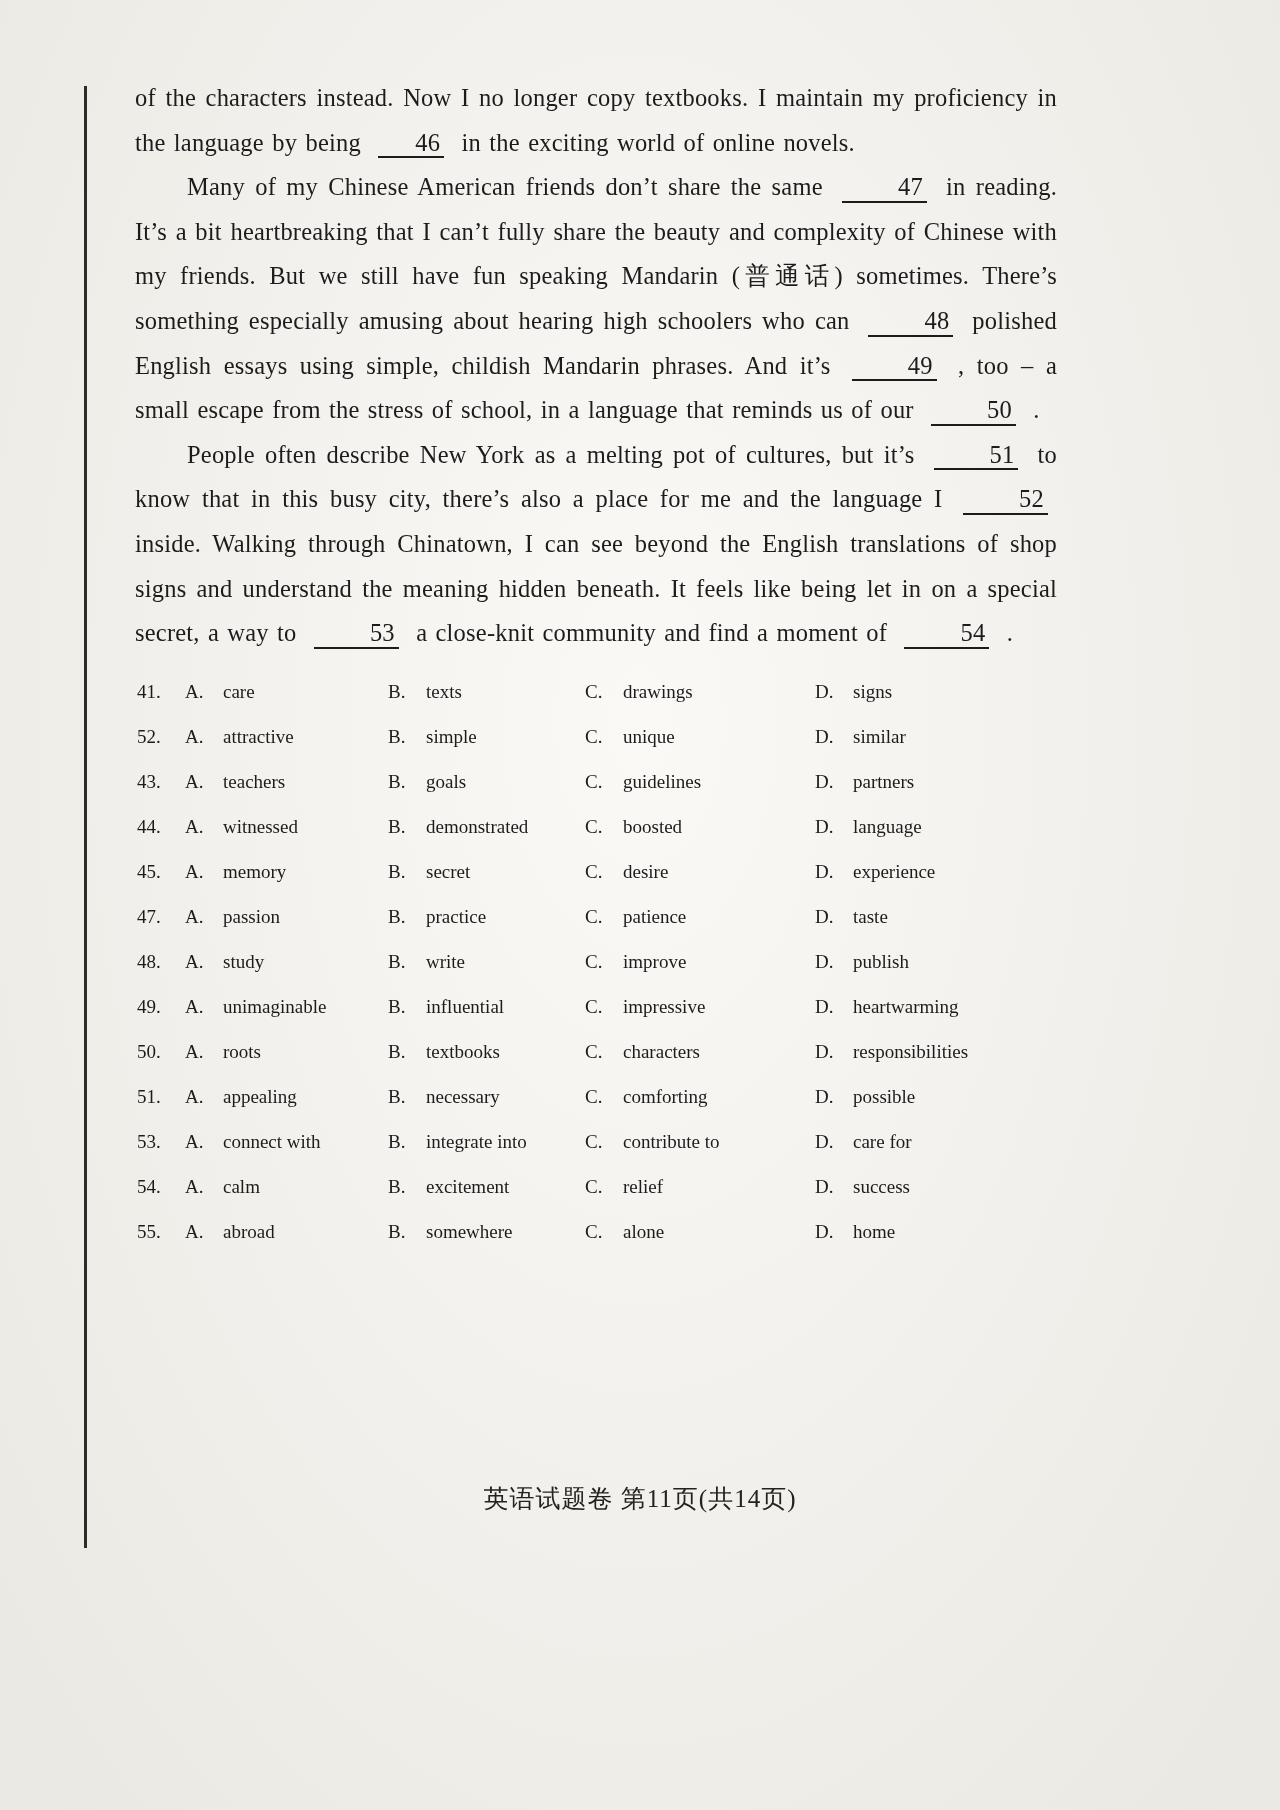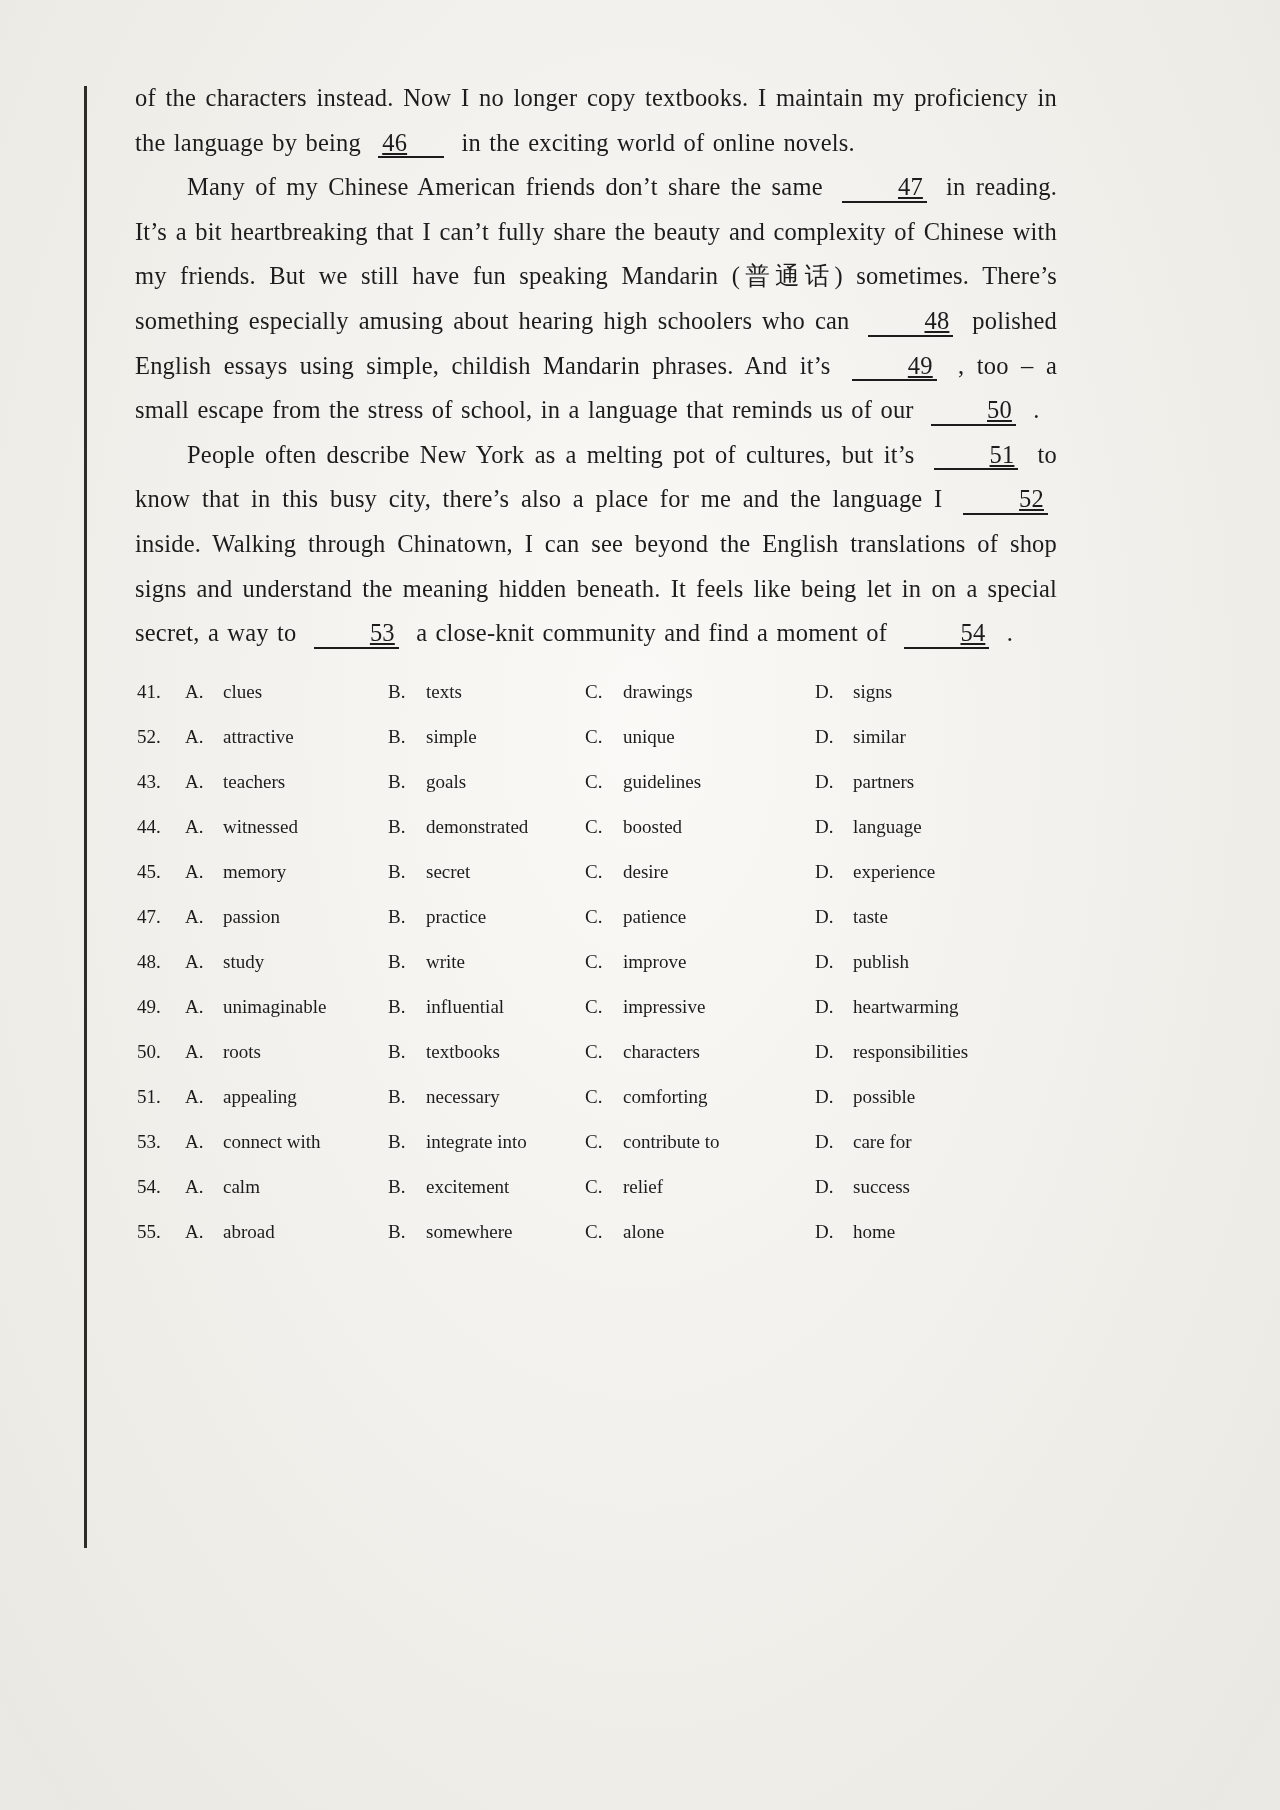--- a/index.html
+++ b/index.html
@@ -36,26 +36,25 @@
     font-size: 24.5px;
     line-height: 44.6px;
     text-align: justify;
     letter-spacing: 0.2px;
     word-spacing: 2px;
   }
   .para.indent { text-indent: 52px; }
   .blank {
     display: inline-block;
     min-width: 66px;
-    text-align: left;
+    text-align: right;
     border-bottom: 2.5px solid #1c1c1c;
     margin: 0 9px;
     line-height: 1.05;
     padding: 0 4px 1px 4px;
-    text-decoration: underline;
   }
   .questions { margin-top: 14px; }
   .q-row {
     display: grid;
     grid-template-columns: 50px 203px 197px 230px 1fr;
     align-items: center;
     height: 45px;
     font-size: 19px;
   }
   .q-num { padding-left: 2px; }
@@ -79,21 +78,21 @@
 
   <div class="content">
     <div>
         <p class="para"><span>of the characters instead. Now I no longer copy textbooks. I maintain my proficiency in the language by being </span><span class="blank">46</span><span> in the exciting world of online novels.</span></p>
         <p class="para indent"><span>Many of my Chinese American friends don’t share the same </span><span class="blank">47</span><span> in reading. It’s a bit heartbreaking that I can’t fully share the beauty and complexity of Chinese with my friends. But we still have fun speaking Mandarin (普通话) sometimes. There’s something especially amusing about hearing high schoolers who can </span><span class="blank">48</span><span> polished English essays using simple, childish Mandarin phrases. And it’s </span><span class="blank">49</span><span> , too – a small escape from the stress of school, in a language that reminds us of our </span><span class="blank">50</span><span> .</span></p>
         <p class="para indent"><span>People often describe New York as a melting pot of cultures, but it’s </span><span class="blank">51</span><span> to know that in this busy city, there’s also a place for me and the language I </span><span class="blank">52</span><span> inside. Walking through Chinatown, I can see beyond the English translations of shop signs and understand the meaning hidden beneath. It feels like being let in on a special secret, a way to </span><span class="blank">53</span><span> a close-knit community and find a moment of </span><span class="blank">54</span><span> .</span></p>
       </div>
     <div class="questions">
         <div class="q-row">
           <span class="q-num">41.</span>
-          <span class="q-opt q-opt-a"><span class="opt-label">A.</span><span class="opt-text">clues</span></span>
+          <span class="q-opt q-opt-a"><span class="opt-label">A.</span><span class="opt-text">care</span></span>
           <span class="q-opt q-opt-b"><span class="opt-label">B.</span><span class="opt-text">texts</span></span>
           <span class="q-opt q-opt-c"><span class="opt-label">C.</span><span class="opt-text">drawings</span></span>
           <span class="q-opt q-opt-d"><span class="opt-label">D.</span><span class="opt-text">signs</span></span>
         </div>
         <div class="q-row">
           <span class="q-num">52.</span>
           <span class="q-opt q-opt-a"><span class="opt-label">A.</span><span class="opt-text">attractive</span></span>
           <span class="q-opt q-opt-b"><span class="opt-label">B.</span><span class="opt-text">simple</span></span>
           <span class="q-opt q-opt-c"><span class="opt-label">C.</span><span class="opt-text">unique</span></span>
           <span class="q-opt q-opt-d"><span class="opt-label">D.</span><span class="opt-text">similar</span></span>
@@ -171,13 +170,14 @@
         <div class="q-row">
           <span class="q-num">55.</span>
           <span class="q-opt q-opt-a"><span class="opt-label">A.</span><span class="opt-text">abroad</span></span>
           <span class="q-opt q-opt-b"><span class="opt-label">B.</span><span class="opt-text">somewhere</span></span>
           <span class="q-opt q-opt-c"><span class="opt-label">C.</span><span class="opt-text">alone</span></span>
           <span class="q-opt q-opt-d"><span class="opt-label">D.</span><span class="opt-text">home</span></span>
         </div>
       </div>
   </div>
 
+  <div class="footer">英语试题卷  第11页(共14页)</div>
 </div>
 
 </body></html>

